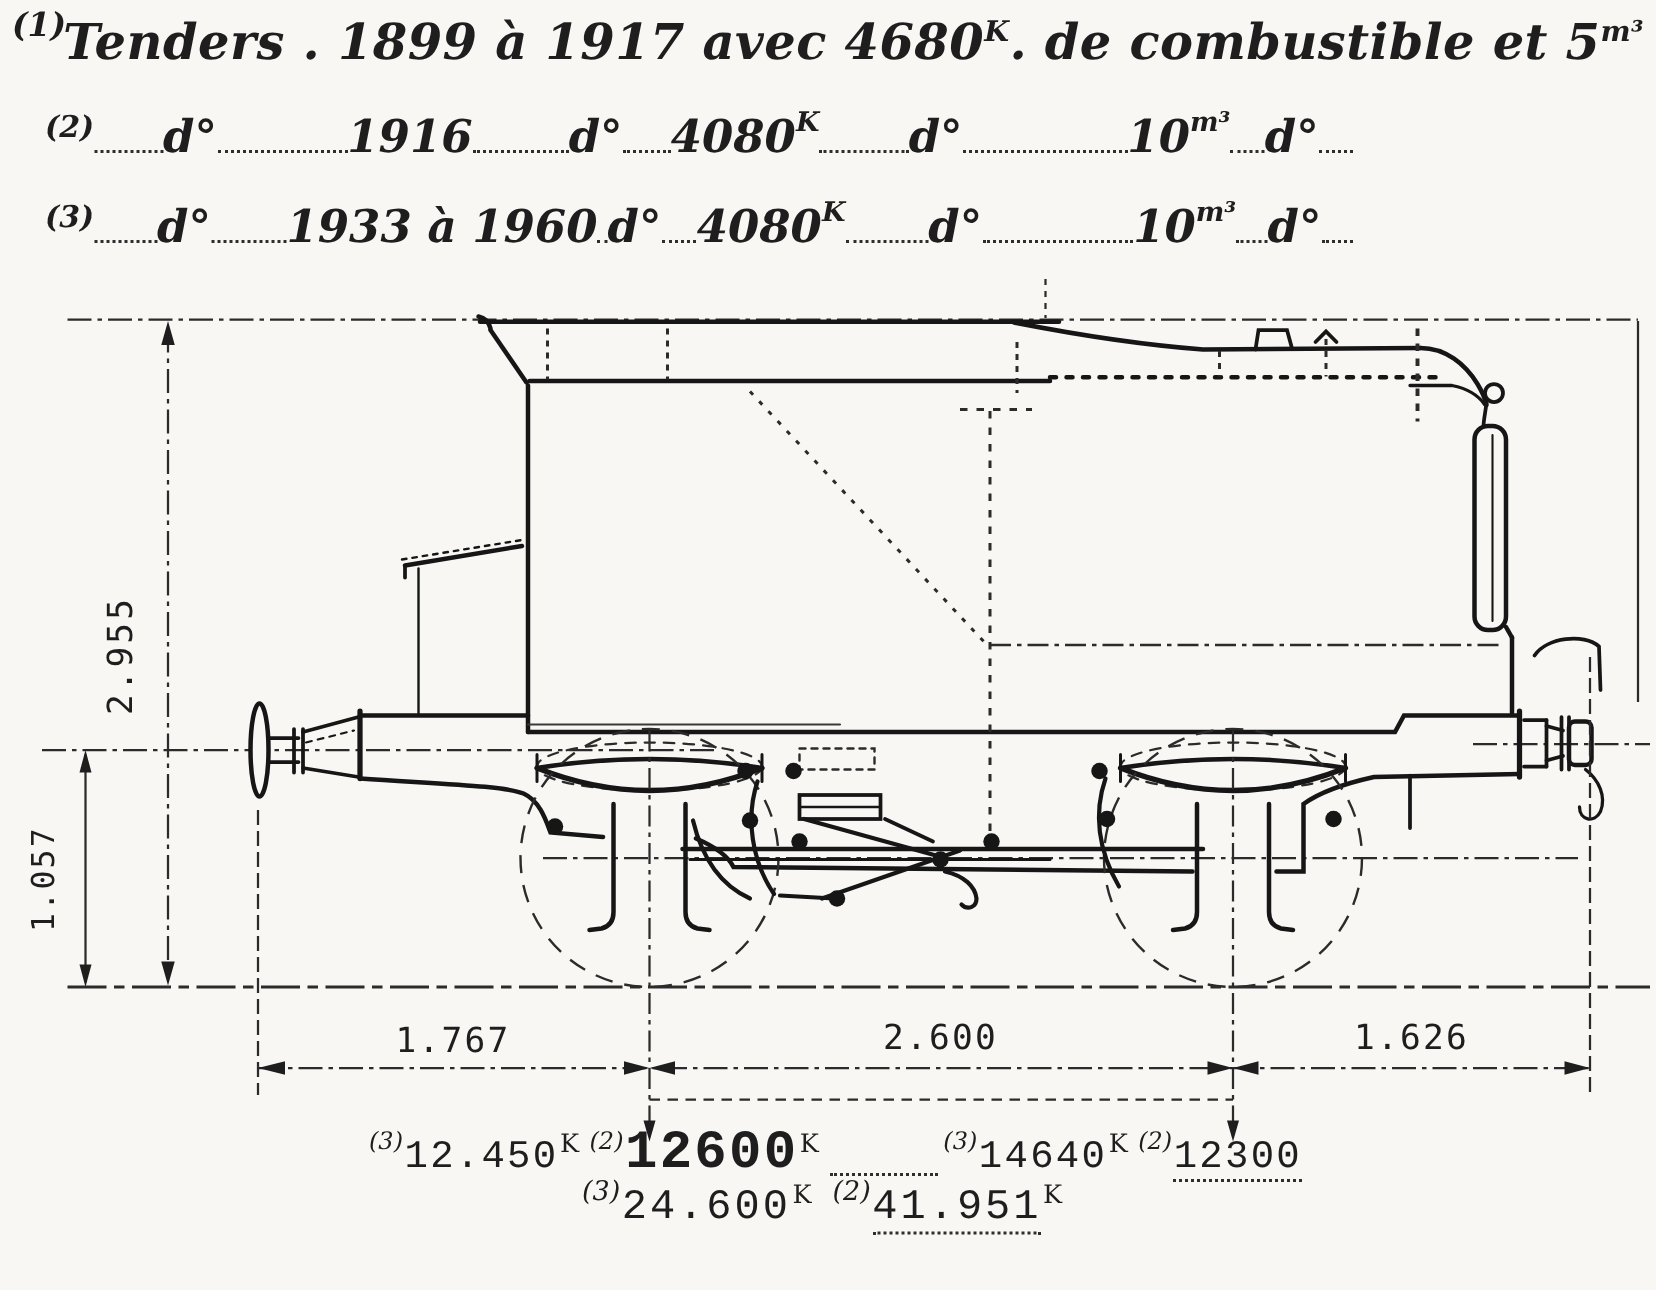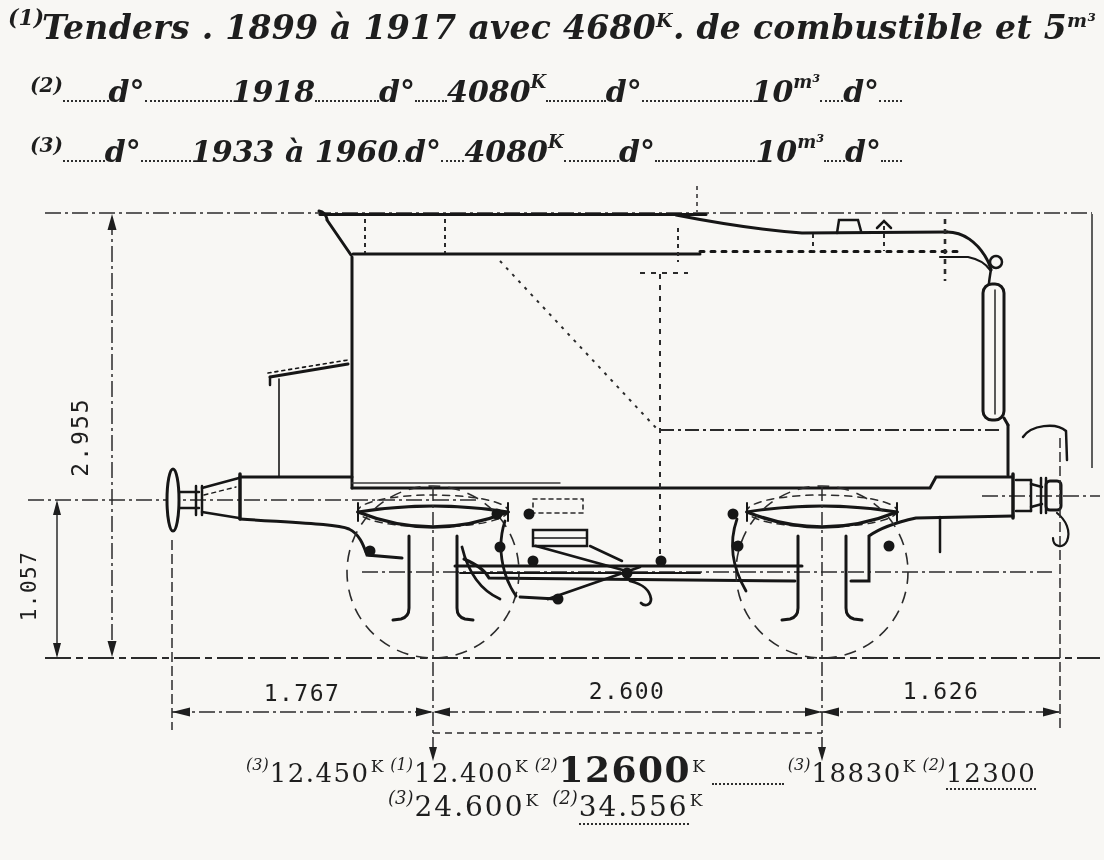--- a/index.html
+++ b/index.html
@@ -22,21 +22,21 @@
   .noterow .sup{font-size:18px;transform:translateY(-14px);}
   .leader{border-bottom:2.5px dotted #2e2e2e;height:0;align-self:flex-end;margin-bottom:7px;}
   .gl1{flex-grow:50;}.gl2{flex-grow:95;}.gl3{flex-grow:70;}.gl4{flex-grow:35;}
   .gl5{flex-grow:65;}.gl6{flex-grow:120;}.gl7{flex-grow:25;}.gl8{flex-grow:25;}
   .hl1{flex-grow:50;}.hl2{flex-grow:60;}.hl3{flex-grow:8;}.hl4{flex-grow:28;}
   .hl5{flex-grow:66;}.hl6{flex-grow:120;}.hl7{flex-grow:25;}.hl8{flex-grow:25;}
   
   .wrow{display:flex;align-items:baseline;white-space:nowrap;font-family:"DejaVu Serif",serif;}
   .witem{margin-right:7px;}
   .wref{display:inline-block;font-size:16px;font-style:italic;transform:translateY(-12px);margin-right:1px;}
-  .wval{font-size:26px;letter-spacing:1.5px;}
+  .wval{font-size:26px;letter-spacing:1.5px;font-family:Liberation Mono, monospace;}
   .wval.big{font-size:36px;font-weight:700;}
   .wsup{display:inline-block;font-size:17px;transform:translateY(-10px);margin-left:1px;}
   .wleader{width:72px;border-bottom:2.5px dotted #2e2e2e;height:0;align-self:flex-end;margin:0 4px 5px 0;}
   .udot{border-bottom:2px dotted #2e2e2e;}
   .trow .wval{font-size:28px;letter-spacing:2px;}
   .trow .sp{letter-spacing:5px;}
   .trow .witem{margin-right:14px;text-align:center;}
   .trow .wref{font-size:18px;}
 </style>
 </head>
@@ -226,21 +226,21 @@
   </svg>
 
   <div class="abs note-ref1">(1)</div>
   <div class="abs note1"><span>Tenders . 1899 à 1917 avec 4680</span><span class="sup">K</span><span>. de combustible et 5</span><span class="sup">m³</span><span> d'eau</span></div>
 
   <div class="abs noterow" style="left:30px;top:74px;width:872px;">
     <span class="rref">(2)</span>
     <span class="leader gl1"></span>
     <span>d°</span>
     <span class="leader gl2"></span>
-    <span>1918</span>
+    <span>1916</span>
     <span class="leader gl3"></span>
     <span>d°</span>
     <span class="leader gl4"></span>
     <span>4080</span>
     <span class="sup">K</span>
     <span class="leader gl5"></span>
     <span>d°</span>
     <span class="leader gl6"></span>
     <span>10</span>
     <span class="sup">m³</span>
@@ -265,25 +265,24 @@
     <span class="leader hl6"></span>
     <span>10</span>
     <span class="sup">m³</span>
     <span class="leader hl7"></span>
     <span>d°</span>
     <span class="leader hl8"></span>
   </div>
 
   <div class="abs wrow" style="left:246px;top:748px;">
     <span class="witem"><span class="wref">(3)</span><span class="wval">12.450</span><span class="wsup">K</span></span>
-    <span class="witem"><span class="wref">(1)</span><span class="wval">12.400</span><span class="wsup">K</span></span>
     <span class="witem"><span class="wref">(2)</span><span class="wval big">12600</span><span class="wsup">K</span></span>
     <span class="wleader"></span>
-    <span class="witem"><span class="wref">(3)</span><span class="wval">18830</span><span class="wsup">K</span></span>
+    <span class="witem"><span class="wref">(3)</span><span class="wval">14640</span><span class="wsup">K</span></span>
     <span class="witem"><span class="wref">(2)</span><span class="wval udot">12300</span></span>
   </div>
 
   <div class="abs wrow trow" style="left:388px;top:790px;">
     <span class="witem"><span class="wref">(3)</span><span class="wval">24.600</span><span class="wsup">K</span></span>
-    <span class="witem"><span class="wref">(2)</span><span class="wval udot">34.556</span><span class="wsup">K</span></span>
+    <span class="witem"><span class="wref">(2)</span><span class="wval udot">41.951</span><span class="wsup">K</span></span>
   </div>
 
 </div>
 
 </body></html>

